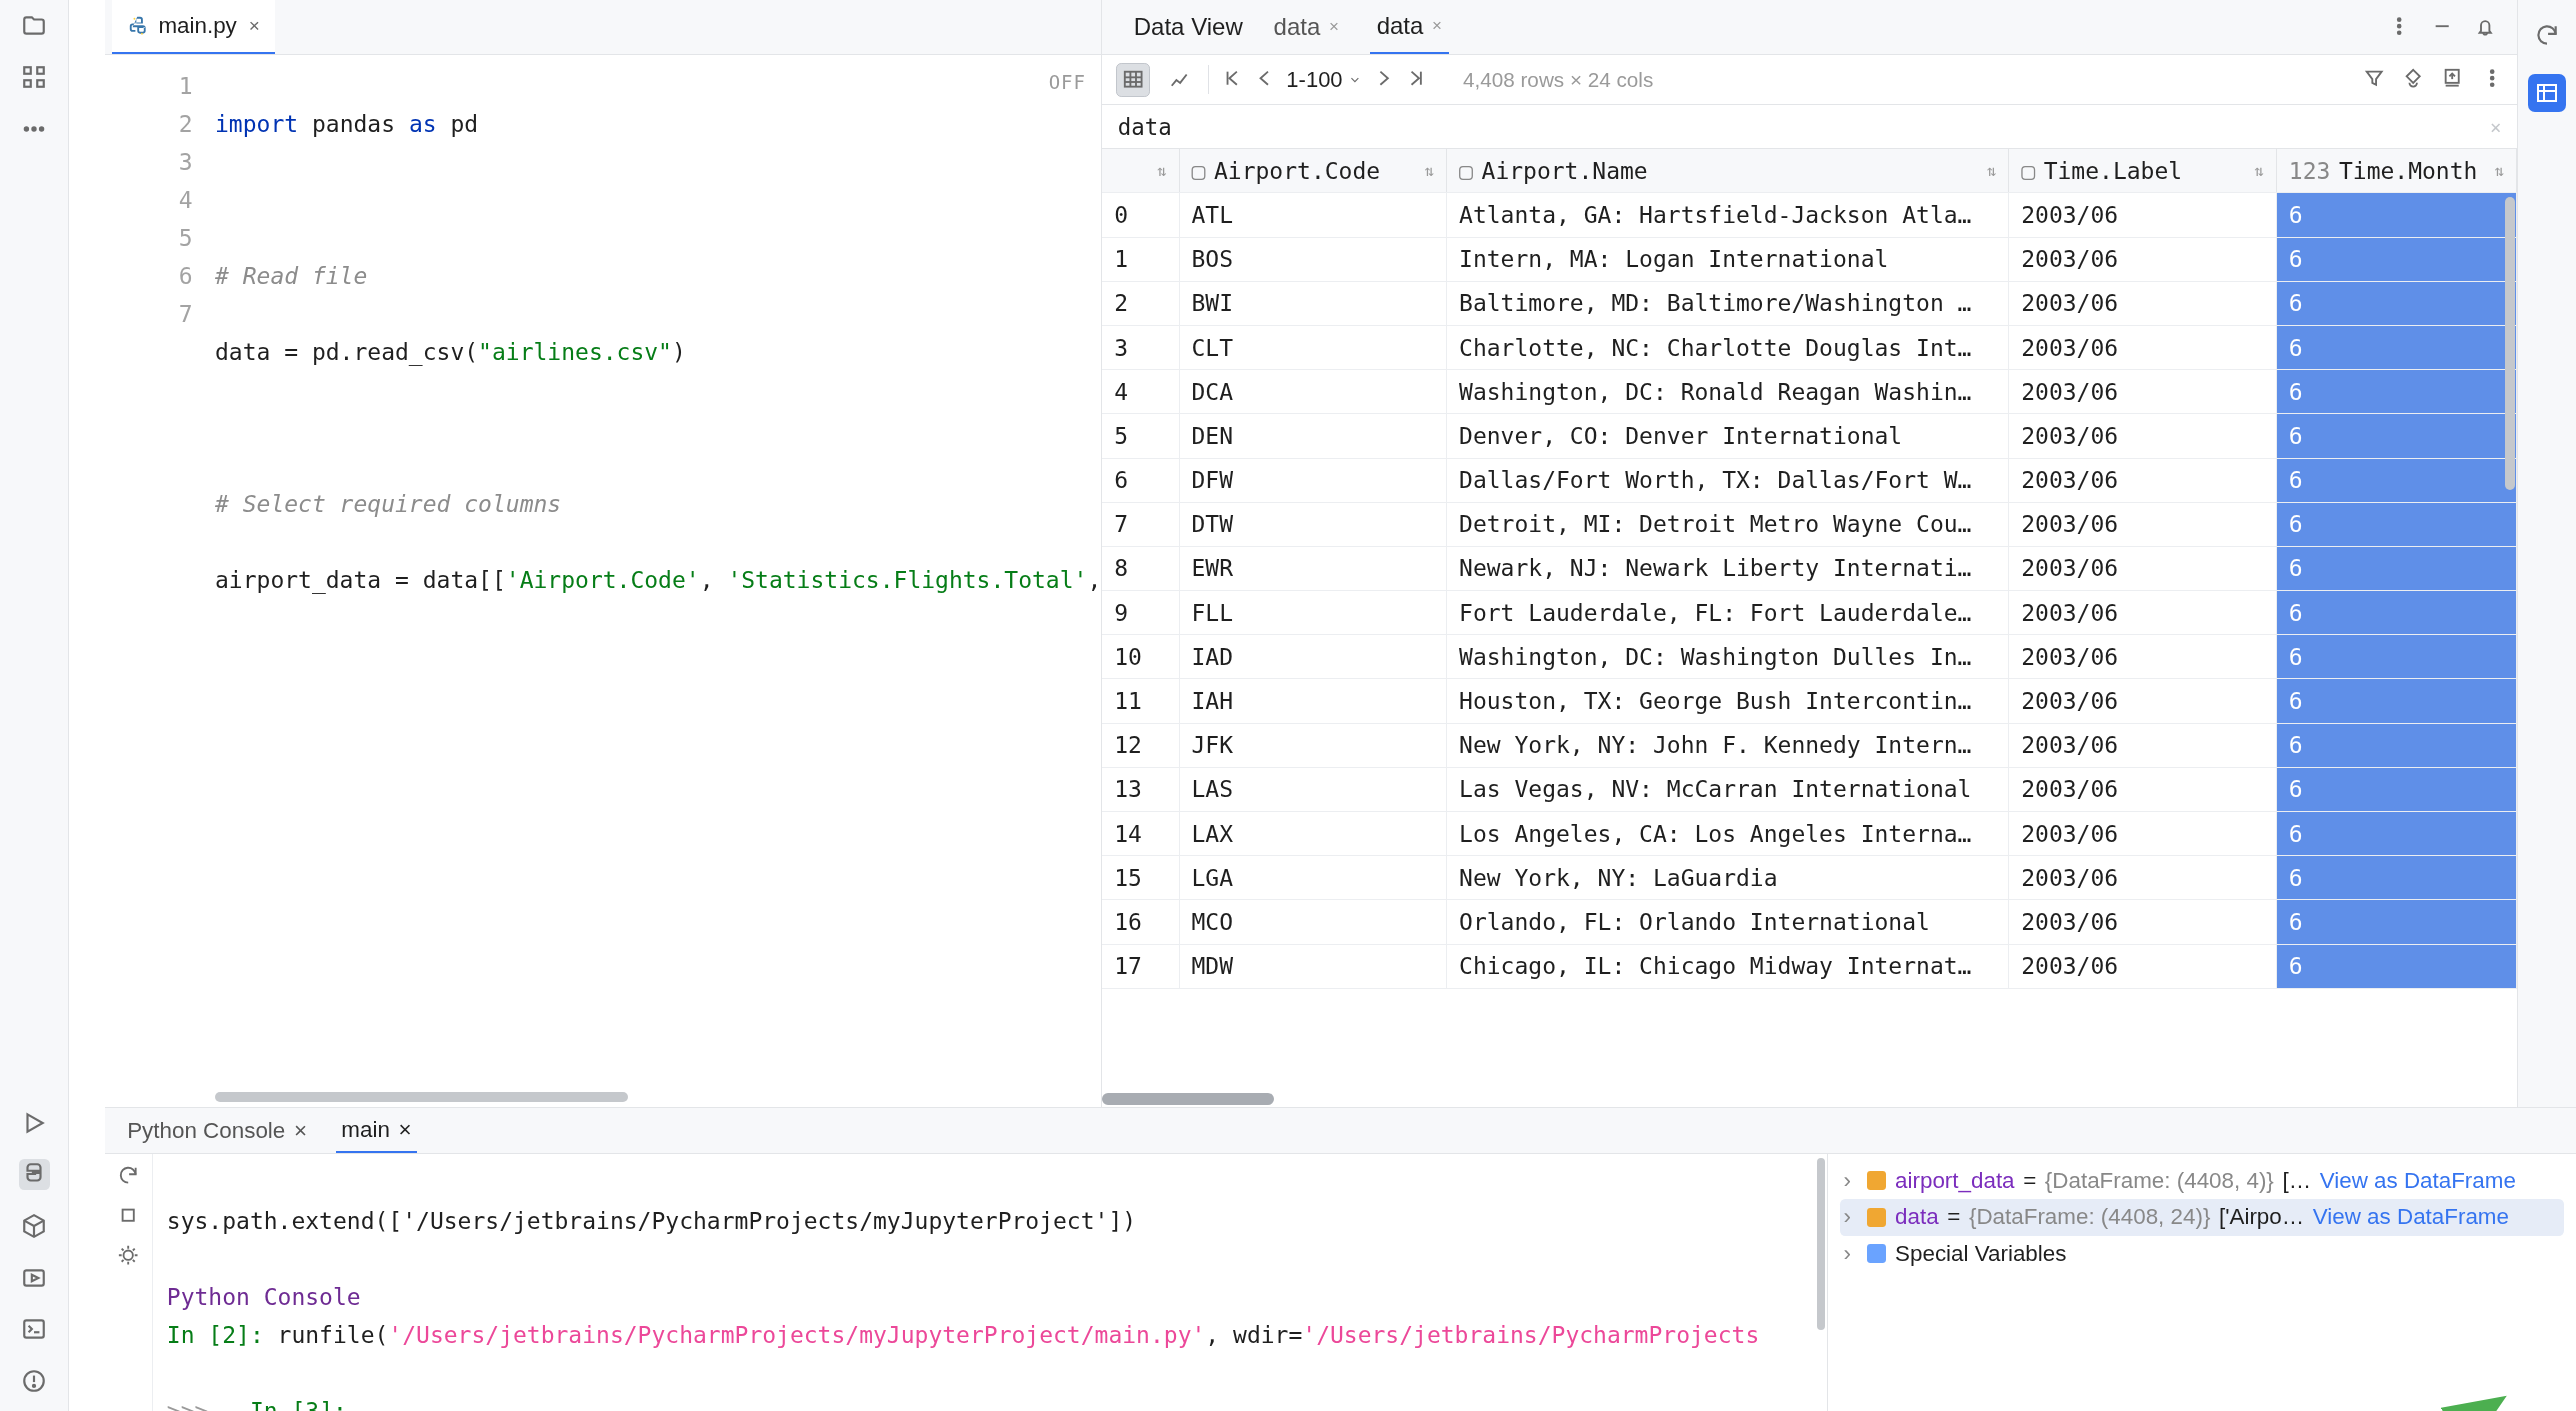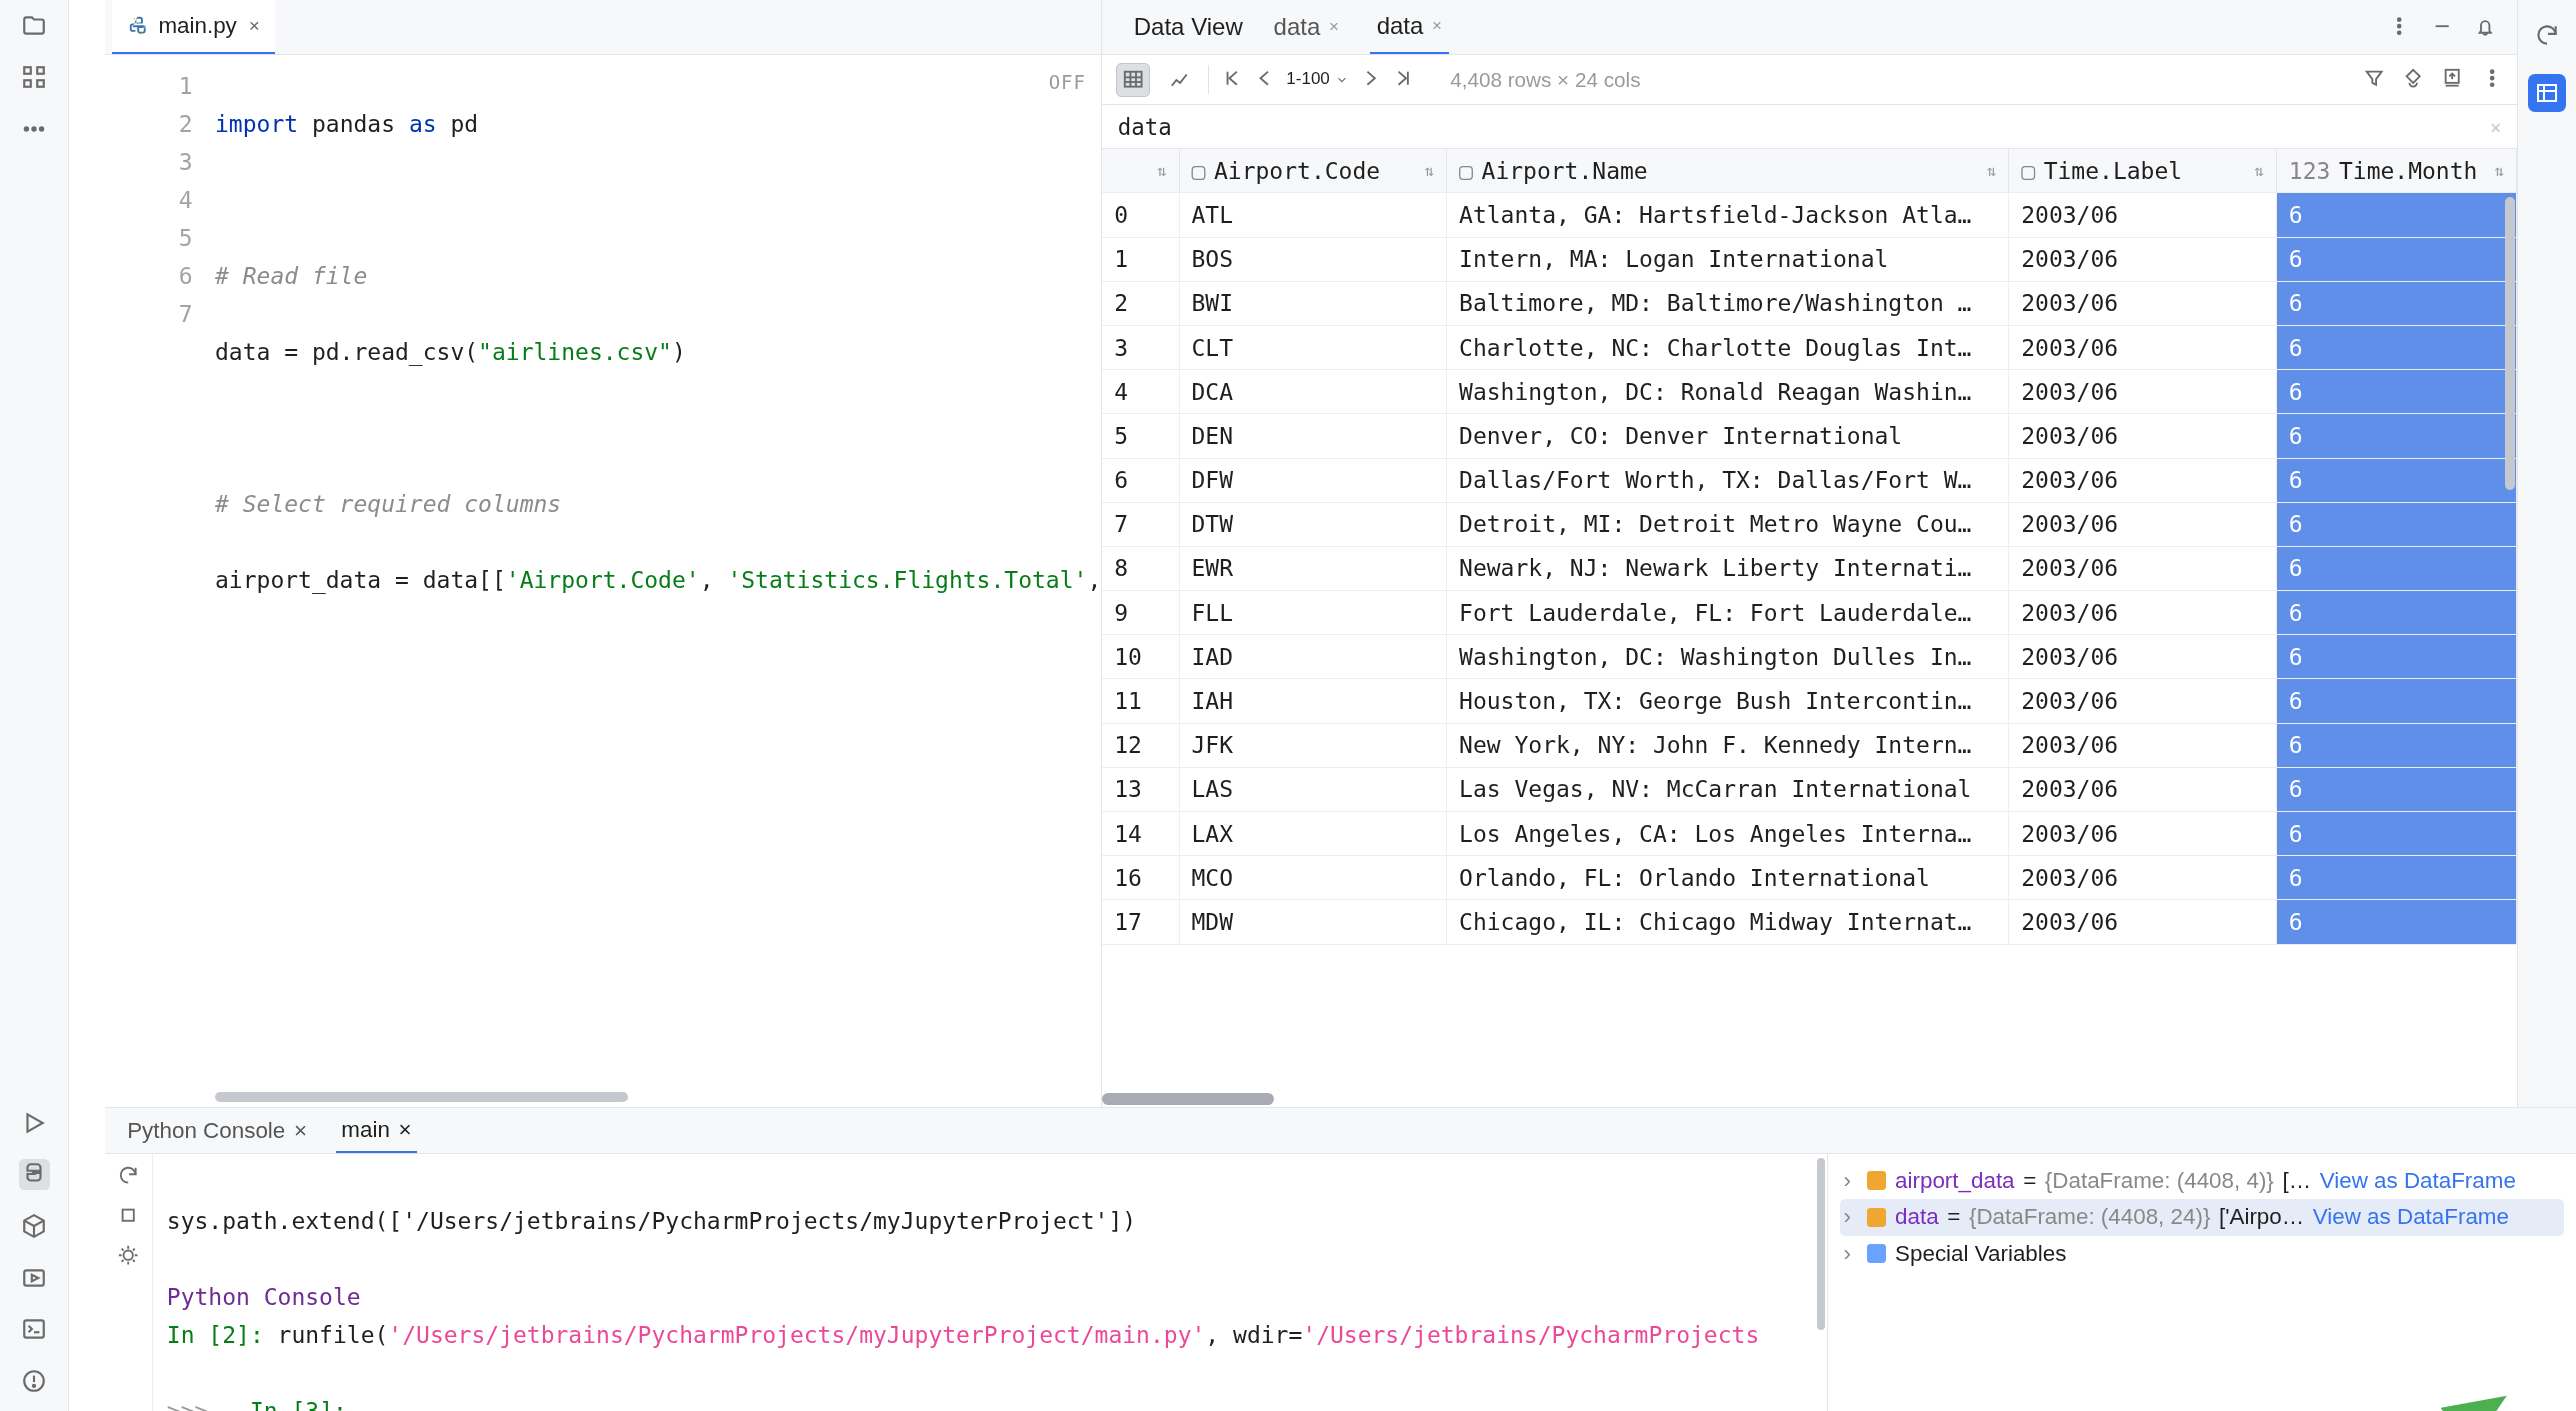--- a/index.html
+++ b/index.html
@@ -33,21 +33,21 @@
 .dv-title { font-size: 24px; font-weight: 400; margin-left: 16px; }
 .dv-tab { font-size: 24px; color: #555; display: flex; gap: 8.6px; align-items: center; padding: 12px 6.9px; }
 .dv-tab.active { color: #1f1f1f; border-bottom: 2.6px solid #3574f0; }
 .dv-tab .close-x { color: #9a9a9a; font-size: 17px; }
 .dv-right-icons { margin-left: auto; display: flex; gap: 20.7px; padding-right: 20.7px; }
 .dv-toolbar { height: 50px; display: flex; align-items: center; gap: 12px; padding: 0 13.8px; border-bottom: 0.9px solid #e3e5e8; }
 .tb-btn { width: 34px; height: 34px; border-radius: 5.2px; display: flex; align-items: center; justify-content: center; cursor: pointer; }
 .tb-btn.active { background: #dcdfe3; border: 0.9px solid #c2c6cc; }
 .tb-sep { width: 0.9px; height: 29px; background: #e0e2e6; }
 .tb-nav { color: #9a9a9a; display: flex; align-items: center; gap: 10.3px; }
-.tb-range { color: #1f1f1f; font-size: 17px; display: flex; align-items: center; gap: 5.2px; justify-content: center; }
+.tb-range { color: #1f1f1f; font-size: 22px; display: flex; align-items: center; gap: 5.2px; justify-content: center; }
 .tb-rowcol { color: #9a9a9a; font-size: 20.7px; margin-left: 24px; }
 .tb-right { margin-left: auto; display: flex; gap: 17px; align-items: center; }
 .dv-varname { padding: 8.6px 15.5px; font-family: "Menlo",monospace; font-size: 22.4px; border-bottom: 0.9px solid #e3e5e8; display: flex; align-items: center; }
 .dv-varname .close-x { margin-left: auto; color: #c5c8cc; font-size: 19px; }
 .data-table-wrap { flex: 1; overflow: hidden; position: relative; }
 table.data-table { border-collapse: collapse; width: 100%; font-family: "Menlo","Consolas",monospace; font-size: 23px; }
 table.data-table th, table.data-table td { border-bottom: 0.9px solid #eceef1; padding: 8.6px 12px; text-align: left; white-space: nowrap; }
 table.data-table th { background: #f7f8fa; font-weight: 400; color: #1f1f1f; position: sticky; top: 0; border-right: 0.9px solid #e3e5e8; }
 table.data-table td { border-right: 0.9px solid #eceef1; }
 .col-index { width: 74px; text-align: right; color: #1f1f1f; }
@@ -457,20 +457,29 @@
                 <tr>
                   <td class="col-index">14</td>
                   <td class="col-code">LAX</td>
                   <td class="col-name">
                     <div class="col-name-cell">Los Angeles, CA: Los Angeles Internatio…</div>
                   </td>
                   <td class="col-time">2003/06</td>
                   <td class="col-month">6</td>
                 </tr>
                 <tr>
+                  <td class="col-index">15</td>
+                  <td class="col-code">LGA</td>
+                  <td class="col-name">
+                    <div class="col-name-cell">New York, NY: LaGuardia</div>
+                  </td>
+                  <td class="col-time">2003/06</td>
+                  <td class="col-month">6</td>
+                </tr>
+                <tr>
                   <td class="col-index">16</td>
                   <td class="col-code">MCO</td>
                   <td class="col-name">
                     <div class="col-name-cell">Orlando, FL: Orlando International</div>
                   </td>
                   <td class="col-time">2003/06</td>
                   <td class="col-month">6</td>
                 </tr>
                 <tr>
                   <td class="col-index">17</td>

